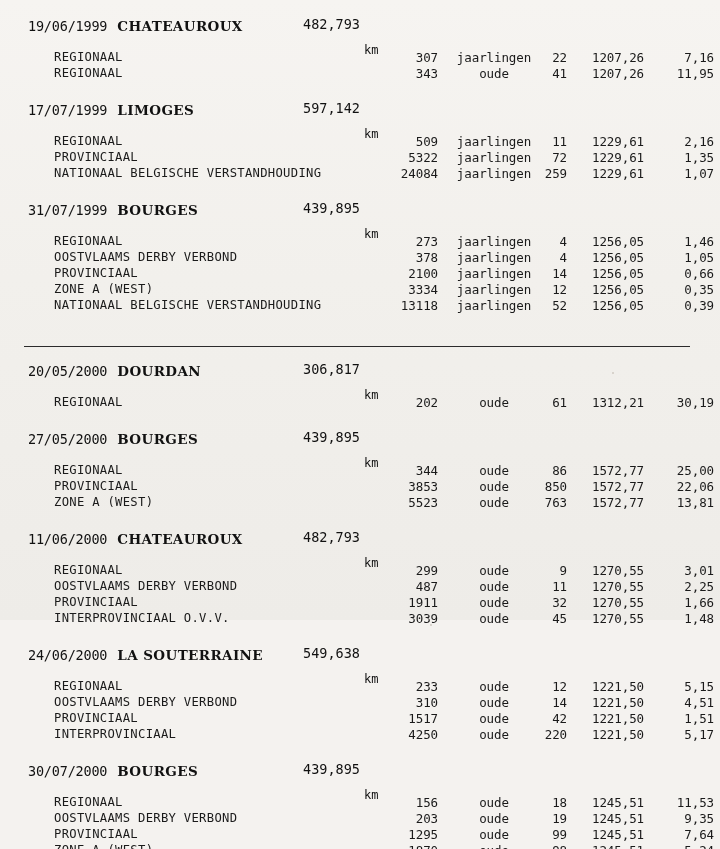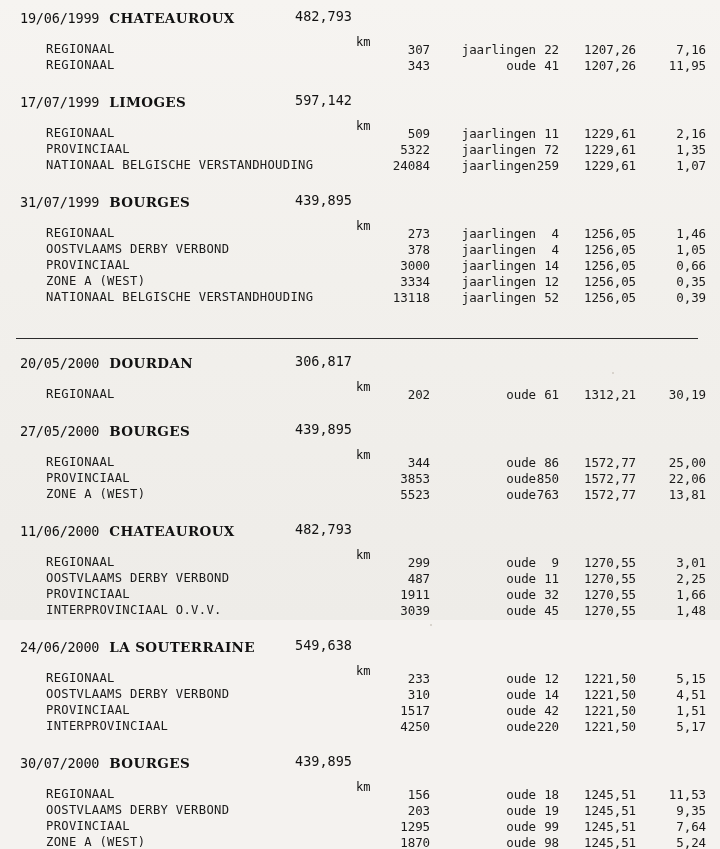--- a/index.html
+++ b/index.html
@@ -12,21 +12,21 @@
     background: #f4f2ef;
     font-family: "DejaVu Sans Mono", monospace;
     color: #1a1a1a;
     overflow: hidden;
     position: relative;
   }
   .page {
     position: relative;
     width: 720px;
     height: 620px;
-    padding: 8px;
+    padding: 16px;
     box-sizing: border-box;
     background: linear-gradient(180deg, #f6f4f1 0%, #f2f0ec 45%, #eeece8 100%);
   }
   .sections {
     position: relative;
   }
   .race {
     margin: 0;
   }
   .race-head {
@@ -88,21 +88,21 @@
     color: #1a1a1a;
   }
   .num {
     position: absolute;
     text-align: right;
     font-family: "DejaVu Sans Mono", monospace;
     font-size: 12.5px;
     color: #1a1a1a;
   }
   .c-birds { left: 340px; width: 82px; }
-  .c-kind  { left: 428px; width: 100px; text-align: right; }
+  .c-kind  { left: 428px; width: 100px; text-align: center; }
   .c-prize { left: 505px; width: 46px; }
   .c-coef  { left: 566px; width: 62px; }
   .c-pct   { left: 638px; width: 60px; }
   .divider {
     height: 1px;
     background: #2b2b2b;
     margin: 14px 14px 14px 8px;
   }
   .gap-s { height: 8px; }
   .gap-block { height: 18px; }
@@ -197,21 +197,21 @@
             <div class="row">
               <span class="cat">OOSTVLAAMS DERBY VERBOND</span>
               <span class="num c-birds">378</span>
               <span class="num c-kind">jaarlingen</span>
               <span class="num c-prize">4</span>
               <span class="num c-coef">1256,05</span>
               <span class="num c-pct">1,05</span>
             </div>
             <div class="row">
               <span class="cat">PROVINCIAAL</span>
-              <span class="num c-birds">3000</span>
+              <span class="num c-birds">2100</span>
               <span class="num c-kind">jaarlingen</span>
               <span class="num c-prize">14</span>
               <span class="num c-coef">1256,05</span>
               <span class="num c-pct">0,66</span>
             </div>
             <div class="row">
               <span class="cat">ZONE A (WEST)</span>
               <span class="num c-birds">3334</span>
               <span class="num c-kind">jaarlingen</span>
               <span class="num c-prize">12</span>

